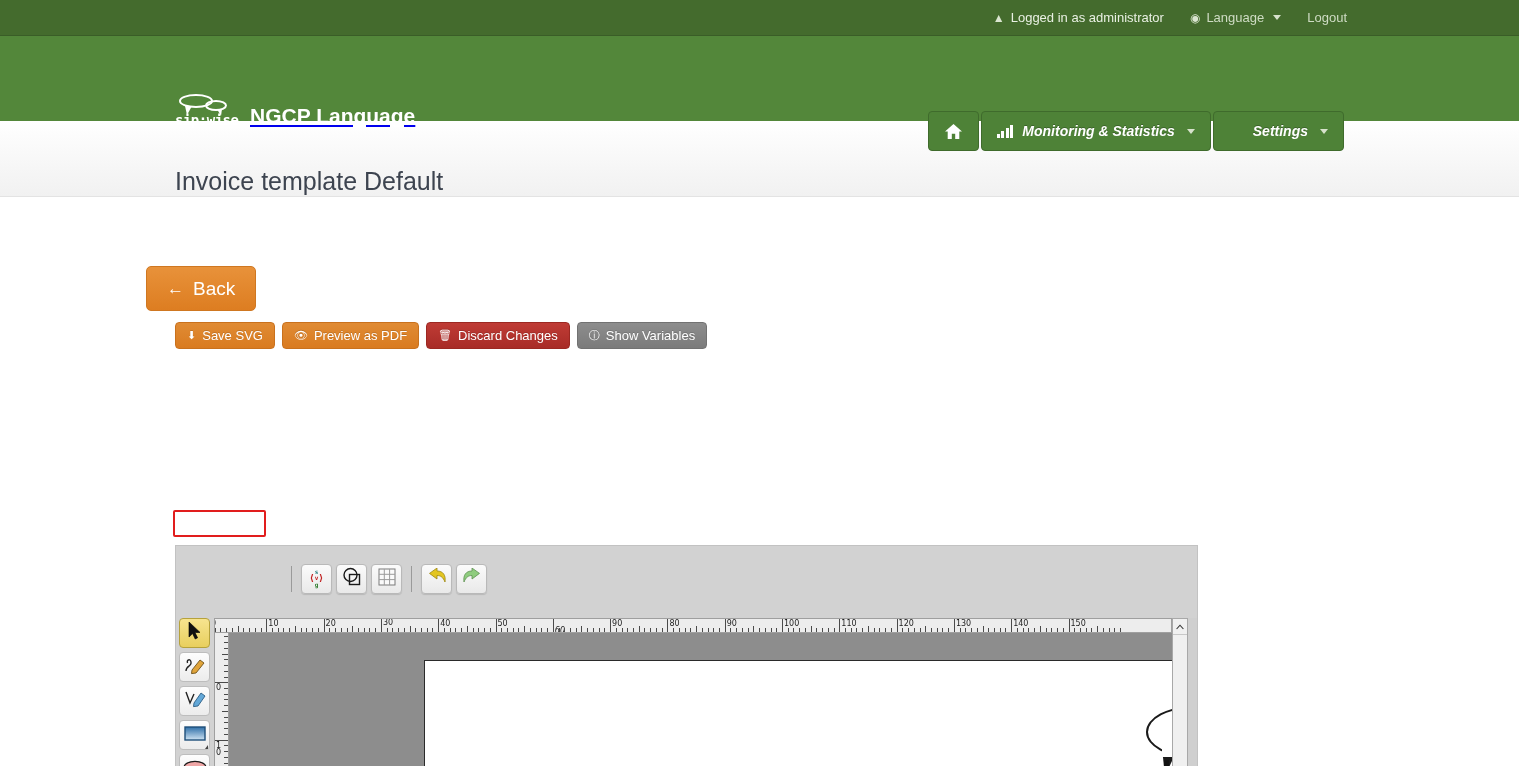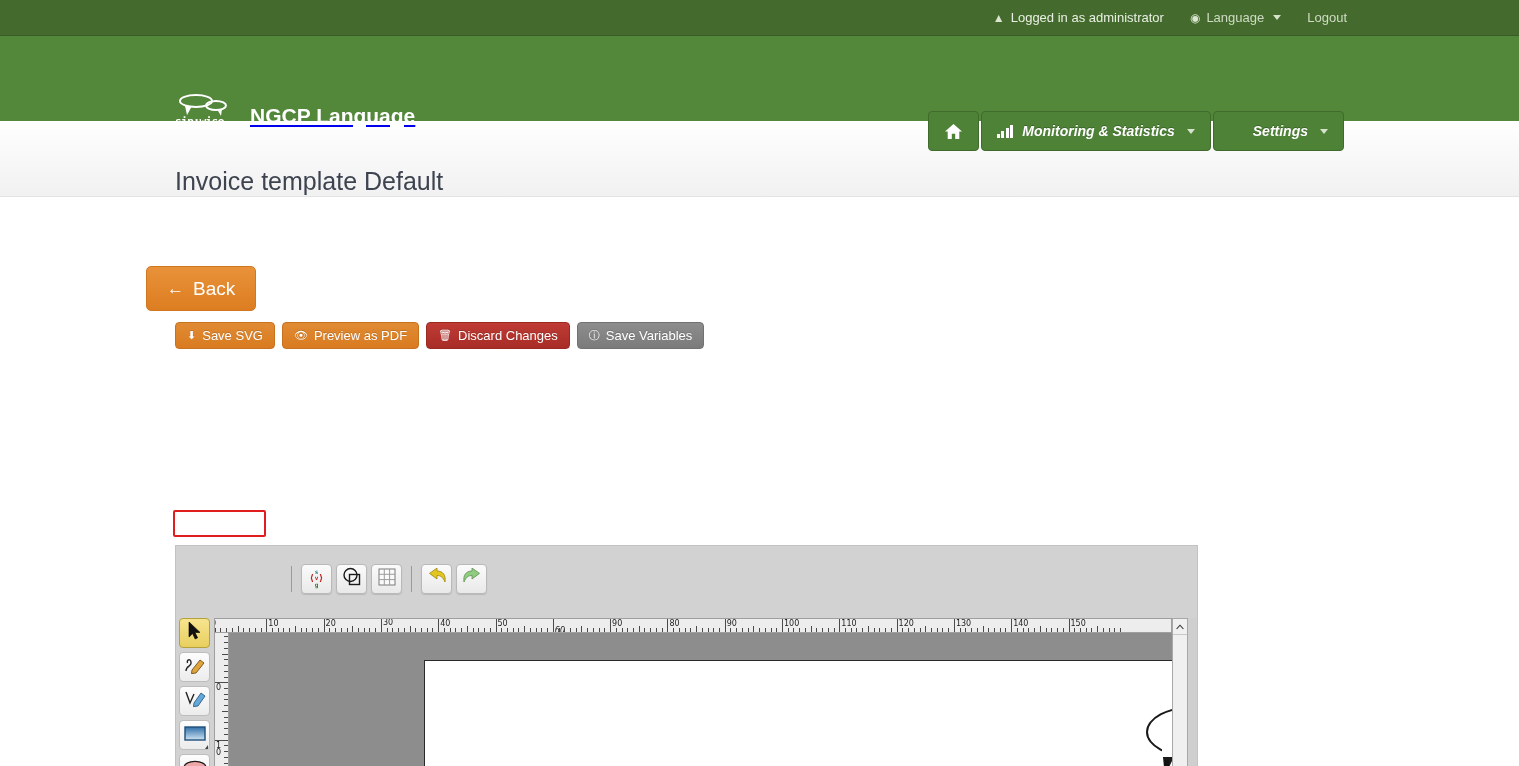--- a/index.html
+++ b/index.html
@@ -81,21 +81,21 @@
     content: "";
     position: absolute; left: 10px; top: 7px;
     width: 0; height: 0;
     border-left: 4px solid transparent;
     border-right: 1px solid transparent;
     border-top: 7px solid #ffffff;
   }
   .brand-wordmark {
     position: absolute; left: 0; bottom: 0;
     font-family: "DejaVu Sans Mono", monospace;
-    font-size: 11px;
+    font-size: 14px;
     font-weight: bold;
     color: #ffffff;
     letter-spacing: -0.5px;
   }
   .brand-title {
     font-size: 21px;
     font-weight: bold;
     color: #ffffff;
     line-height: 1;
     padding-bottom: 2px;
@@ -471,21 +471,21 @@
     <div class="abtn orange">
       <span class="mini-ico">👁</span>
       <span>Preview as PDF</span>
     </div>
     <div class="abtn red">
       <span class="mini-ico">🗑</span>
       <span>Discard Changes</span>
     </div>
     <div class="abtn grey">
       <span class="mini-ico">ⓘ</span>
-      <span>Save Variables</span>
+      <span>Show Variables</span>
     </div>
   </div>
   <div class="btn-hl"></div>
 
   <div class="editor">
 
     <div class="editor-toolbar">
       <div class="tb-sep"></div>
       <div class="tb-btn">
         <span class="ico-svgsrc">

